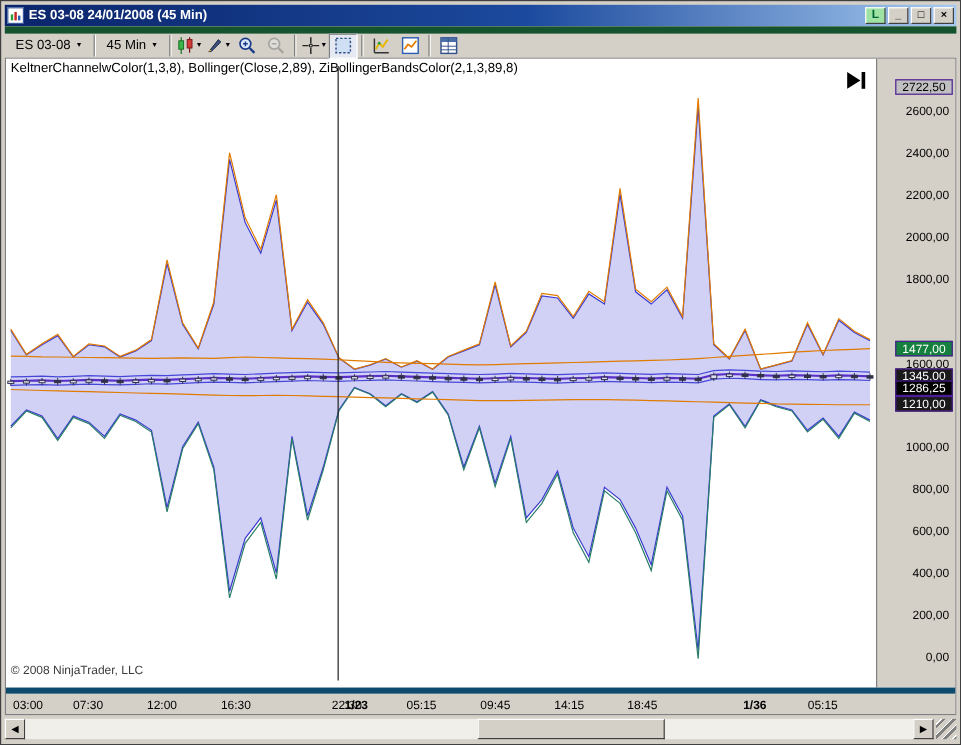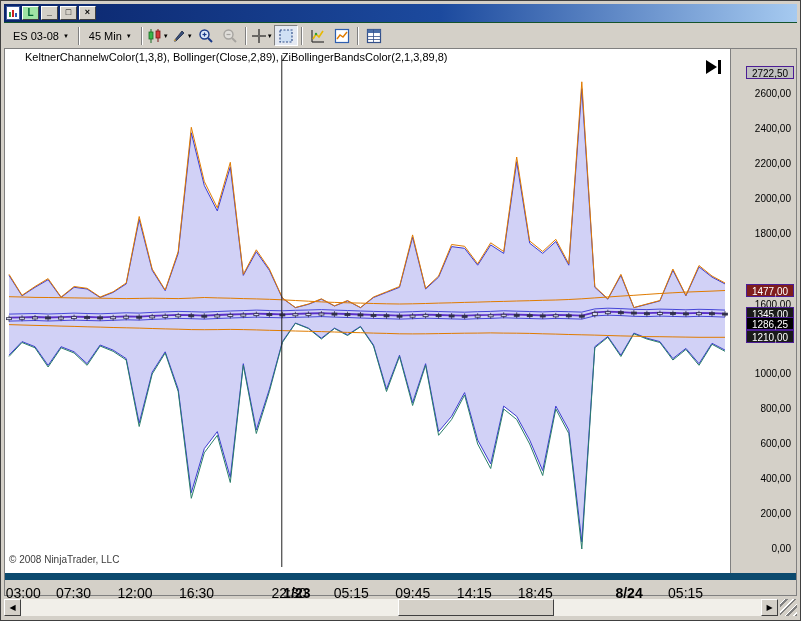--- a/index.html
+++ b/index.html
@@ -10,39 +10,39 @@
   .titlebar { height:18px; background:linear-gradient(90deg,#0a246a 0%,#1c4a9e 55%,#a6caf0 100%);
               display:flex; align-items:center; padding:0 2px; color:#fff; }
   .win-ico { width:14px; height:14px; background:#fff; border:1px solid #3a5a9c; display:flex; align-items:center; justify-content:center; }
   .title-text { flex:1; font-size:11px; font-weight:bold; margin-left:4px; white-space:nowrap; overflow:hidden; }
   .tb-btn { width:17px; height:14px; background:#d4d0c8; border:1px solid; border-color:#ffffff #404040 #404040 #ffffff;
             font-size:9px; line-height:11px; text-align:center; color:#000; margin-left:2px; font-weight:bold; }
   .link-btn { width:17px; height:14px; background:#9fe3a4; border:1px solid; border-color:#ffffff #404040 #404040 #ffffff;
               font-size:10px; line-height:12px; text-align:center; color:#063; font-weight:bold; margin-left:2px; }
 
   
-  .toolbar { height:26px; display:flex; align-items:center; padding:1px 3px; background:#d4d0c8; border-top:1px solid #14532d; }
+  .toolbar { height:26px; display:flex; align-items:center; padding:1px 3px; background:#d4d0c8; border-top:6px solid #14532d; }
   .tb-drop { display:flex; align-items:center; gap:4px; padding:3px 6px; font-size:11px; color:#000; cursor:default; }
   .caret { font-size:6px; line-height:6px; color:#000; }
   .tb-icon { width:24px; height:21px; display:flex; align-items:center; justify-content:center; border:1px solid transparent; }
   .tb-icon.pressed { border-color:#808080 #ffffff #ffffff #808080; background:#e4e9f2; }
   .tb-icon.disabled { opacity:.45; }
   .tb-sep { width:2px; height:18px; border-left:1px solid #808080; border-right:1px solid #ffffff; margin:0 3px; }
 
   
   .chart-wrap { border:1px solid #808080; background:#fff; height:548px; display:flex; flex-direction:column; }
   .chart-body { display:flex; height:524px; }
   .plot-wrap { position:relative; flex:1; background:#fff; overflow:hidden; }
-  .indicator-label { position:absolute; top:2px; left:20px; font-size:11px; color:#000; z-index:5; white-space:nowrap; }
+  .indicator-label { position:absolute; top:2px; left:4px; font-size:11px; color:#000; z-index:5; white-space:nowrap; }
   .copyright { position:absolute; bottom:8px; left:4px; font-size:10px; color:#3c3c3c; z-index:5; }
   .replay { position:absolute; top:10px; right:6px; z-index:5; width:20px; height:16px; }
   .yaxis { position:relative; width:66px; background:#d4d0c8; border-left:1px solid #808080; font-size:10px; color:#000; }
   .ytick { position:absolute; right:5px; }
   .ybadge { position:absolute; left:15px; right:2px; text-align:center; height:13px; line-height:13px; font-size:10px; border:1px solid #4c1d95; }
-  .time-axis { position:relative; height:22px; background:#d4d0c8; border-top:7px solid #0c4a6e; font-size:14px; color:#000; }
+  .time-axis { position:relative; height:22px; background:#d4d0c8; border-top:5px solid #0c4a6e; font-size:10px; color:#000; }
   .tlabel { position:absolute; top:5px; transform:translateX(-50%); white-space:nowrap; }
   .tlabel.bold { font-weight:bold; }
 
   
   .scroll-row { margin-top:3px; height:17px; display:flex; }
   .scroll-btn { width:17px; height:17px; background:#d4d0c8; border:1px solid; border-color:#ffffff #404040 #404040 #ffffff;
                 font-size:8px; line-height:15px; text-align:center; color:#000; }
   .scroll-track { flex:1; position:relative; background:#f1efe9; }
   .scroll-thumb { position:absolute; left:51%; width:21%; top:0; bottom:0; background:#d4d0c8;
                   border:1px solid; border-color:#ffffff #404040 #404040 #ffffff; }
@@ -55,20 +55,21 @@
 <div class="window">
 
   <div class="titlebar">
     <div class="win-ico">
       <svg width="10" height="10" viewBox="0 0 10 10">
         <rect x="1" y="4" width="2" height="5" fill="#2e9e3a"></rect>
           <rect x="4" y="2" width="2" height="7" fill="#cc2222"></rect>
           <rect x="7" y="5" width="2" height="4" fill="#2e5fb0"></rect>
       </svg>
     </div>
+    <div class="title-text">ES 03-08  24/01/2008 (45 Min)</div>
     <div class="link-btn">L</div>
     <div class="tb-btn">_</div>
     <div class="tb-btn">□</div>
     <div class="tb-btn">×</div>
   </div>
 
   <div class="toolbar">
     <div class="tb-drop">
       <span>ES 03-08</span>
       <span class="caret">▼</span>
@@ -296,38 +297,38 @@
           <div class="ytick" style="top: 144px;">2000,00</div>
           <div class="ytick" style="top: 179px;">1800,00</div>
           <div class="ytick" style="top: 214px; margin-top: 36px;">1600,00</div>
           <div class="ytick" style="top: 319px;">1000,00</div>
           <div class="ytick" style="top: 354px;">800,00</div>
           <div class="ytick" style="top: 389px;">600,00</div>
           <div class="ytick" style="top: 424px;">400,00</div>
           <div class="ytick" style="top: 459px;">200,00</div>
           <div class="ytick" style="top: 494px;">0,00</div>
           <div class="ybadge" style="top: 16.5625px; background: rgb(192, 192, 192); color: rgb(0, 0, 0);">2722,50</div>
-          <div class="ybadge" style="top: 234.525px; background: #7f1d1d; color: rgb(255, 255, 255);">1477,00</div>
+          <div class="ybadge" style="top: 234.525px; background: #15803d; color: rgb(255, 255, 255);">1477,00</div>
           <div class="ybadge" style="top: 257.625px; background: rgb(26, 26, 26); color: rgb(255, 255, 255);">1345,00</div>
           <div class="ybadge" style="top: 267.906px; background: #000000; color: rgb(255, 255, 255);">1286,25</div>
           <div class="ybadge" style="top: 281.25px; background: rgb(26, 26, 26); color: rgb(255, 255, 255);">1210,00</div>
         </div>
     </div>
     <div class="time-axis" id="time-axis">
         <span class="tlabel" style="left: 18.32px;">03:00</span>
         <span class="tlabel" style="left: 68.44px;">07:30</span>
         <span class="tlabel" style="left: 130.016px;">12:00</span>
         <span class="tlabel" style="left: 191.592px;">16:30</span>
         <span class="tlabel" style="left: 266.056px; margin-left: 18px;">22:30</span>
         <span class="tlabel bold" style="left: 291.832px;">1/23</span>
         <span class="tlabel" style="left: 346.248px;">05:15</span>
         <span class="tlabel" style="left: 407.824px;">09:45</span>
         <span class="tlabel" style="left: 469.4px;">14:15</span>
         <span class="tlabel" style="left: 530.26px;">18:45</span>
-        <span class="tlabel bold" style="left: 624.056px;">8/24</span>
+        <span class="tlabel bold" style="left: 624.056px;">1/36</span>
         <span class="tlabel" style="left: 680.62px;">05:15</span>
       </div>
   </div>
 
   <div class="scroll-row">
     <div class="scroll-btn">◀</div>
     <div class="scroll-track">
       <div class="scroll-thumb"></div>
     </div>
     <div class="scroll-btn">▶</div>

